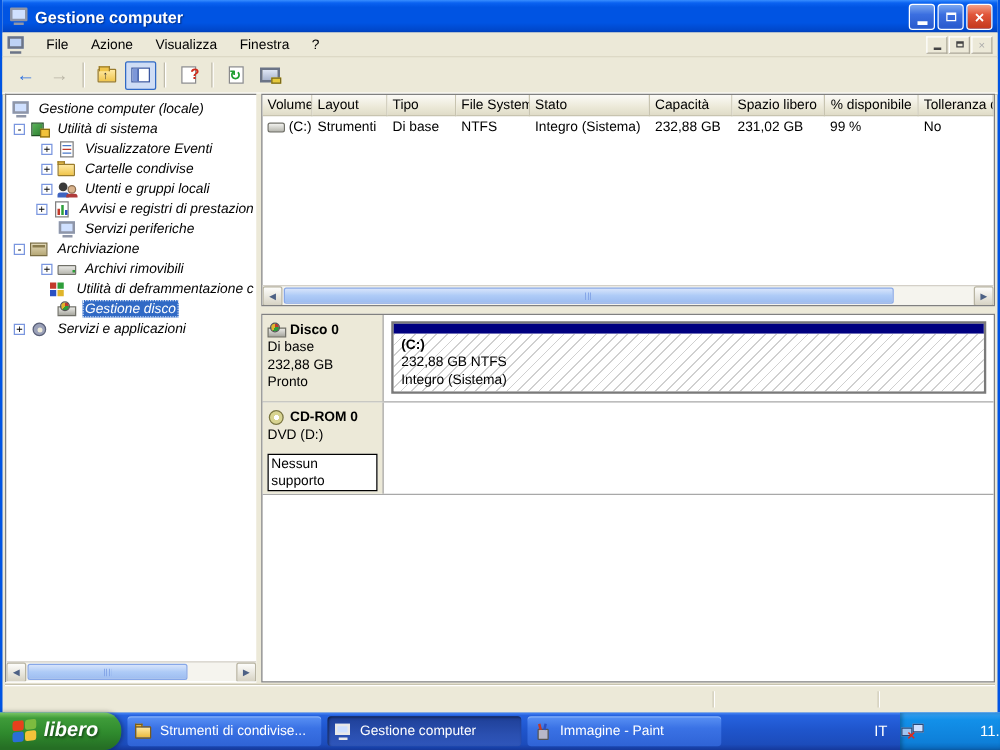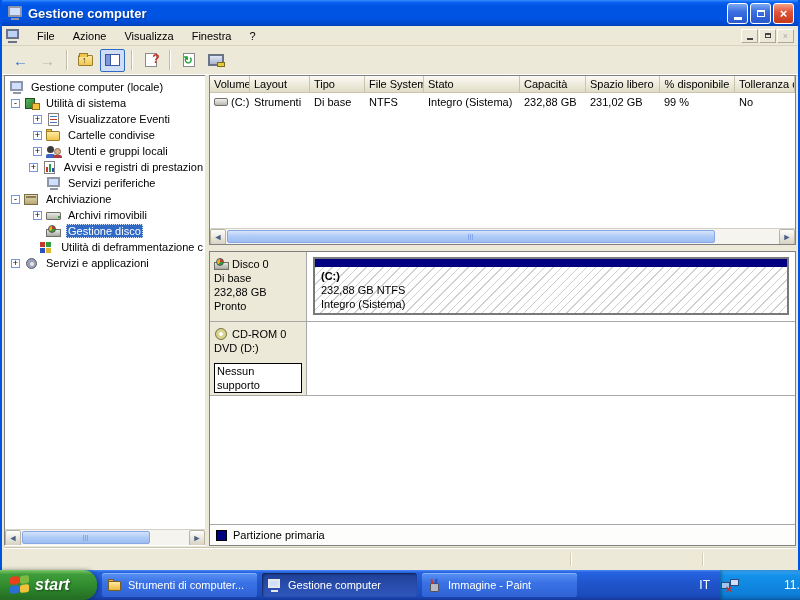--- a/index.html
+++ b/index.html
@@ -68,21 +68,21 @@
   .mini-screen .dsk { position:absolute; right:-3px; bottom:-3px; width:8px; height:5px;
     background:#e6c93c; border:1px solid #7a6a1c; }
 
   
   .content { position:absolute; left:2px; right:2px; top:75px; bottom:24px; display:flex; }
 
   
   .tree-panel { width:201px; background:#fff; border:1px solid #808080;
     border-bottom-color:#fff; border-right:none; position:relative; overflow:hidden; }
   .tree-scrollable { position:absolute; inset:0 0 16px 0; overflow:hidden; padding-top:3px; }
-  .tree-row { height:16px; display:flex; align-items:center; white-space:nowrap; }
+  .tree-row { height:16px; display:flex; align-items:center; white-space:nowrap;font-style:italic; }
   .tree-row .indent0 { width:4px; } .tree-row .indent1 { width:6px; } .tree-row .indent2 { width:28px; }
   .t-box { width:9px; height:9px; min-width:9px; border:1px solid #7a96df; background:#fff;
     font-size:9px; line-height:7px; text-align:center; color:#000; margin-right:4px; }
   .t-box.none { visibility:hidden; }
   .t-label { padding:1px 2px; }
   .tree-row.selected .t-label { background:#316ac5; color:#fff; outline:1px dotted #d8e4f8; outline-offset:-1px; }
 
   
   .ic { width:16px; min-width:16px; height:13px; margin-right:4px; position:relative; }
   .ic i { position:absolute; }
@@ -149,21 +149,21 @@
     border-top:1px solid #d4d0c8; display:flex; align-items:center; }
 
   .h-splitter { height:6px; background:#ece9d8; }
 
   
   .disk-pane { flex:1; background:#fff; border:1px solid #808080; border-top-color:#808080;
     position:relative; overflow:hidden; display:flex; flex-direction:column; }
   .disk-row { display:flex; border-bottom:1px solid #a8a8a8; }
   .disk-left { width:97px; min-width:97px; background:#ece9d8; border-right:1px solid #a8a8a8;
     padding:5px 4px; line-height:14px; }
-  .disk-title { display:flex; align-items:center; font-weight:normal; }
+  .disk-title { display:flex; align-items:center; font-weight:bold; }
   .disk-title .ic { margin-right:2px; }
   .disk-right { flex:1; padding:5px 6px 6px 6px; }
   .part-box { height:58px; border:2px solid #7a7a7a; background:#fff; }
   .part-stripe { height:8px; background:#000080; }
   .part-body { height:46px; padding:2px 6px;
     background:repeating-linear-gradient(135deg, rgba(120,120,120,.35) 0px, rgba(120,120,120,.35) 1px, transparent 1px, transparent 6px), #fff;
     line-height:14px; }
   .part-body .pname { font-weight:bold; }
   .media-label { display:inline-block; border:1px solid #000; background:#fff; padding:0 2px; margin-top:8px; }
   .disk-filler { flex:1; }
@@ -373,39 +373,39 @@
         </div>
         <div class="tree-row">
           <span class="indent2"></span>
           <span class="t-box">+</span>
           <span class="ic ic-drive">
               <i class="d"></i>
               <i class="led"></i>
             </span>
           <span class="t-label">Archivi rimovibili</span>
         </div>
-        <div class="tree-row selected">
-          <span class="indent2"></span>
-          <span class="t-box none"></span>
-          <span class="ic ic-diskmgmt">
-              <i class="d"></i>
-              <i class="pie"></i>
-            </span>
-          <span class="t-label">Gestione disco</span>
-        </div>
         <div class="tree-row">
           <span class="indent2"></span>
           <span class="t-box none"></span>
           <span class="ic ic-defrag">
               <i class="a"></i>
               <i class="b"></i>
               <i class="c"></i>
               <i class="d"></i>
             </span>
           <span class="t-label">Utilità di deframmentazione c</span>
+        </div>
+        <div class="tree-row selected">
+          <span class="indent2"></span>
+          <span class="t-box none"></span>
+          <span class="ic ic-diskmgmt">
+              <i class="d"></i>
+              <i class="pie"></i>
+            </span>
+          <span class="t-label">Gestione disco</span>
         </div>
         <div class="tree-row">
           <span class="indent1"></span>
           <span class="t-box">+</span>
           <span class="ic ic-services">
               <i class="g"></i>
               <i class="c"></i>
             </span>
           <span class="t-label">Servizi e applicazioni</span>
         </div>
@@ -494,52 +494,48 @@
               <span>CD-ROM 0</span>
             </div>
             <div>DVD (D:)</div>
             <div class="media-label">Nessun supporto</div>
           </div>
           <div class="disk-right"></div>
         </div>
 
         <div class="disk-filler"></div>
 
-        <div class="legend-row">
-          <span class="legend-swatch"></span>
-          <span>Partizione primaria</span>
-        </div>
       </div>
 
     </div>
   </div>
 
   <div class="statusbar">
     <span class="sb-sep" style="left:566px;"></span>
     <span class="sb-sep" style="left:698px;"></span>
   </div>
 
 </div>
 
 <div class="taskbar">
   <div class="start-btn">
     <span class="start-flag">
         <i class="r"></i>
         <i class="g"></i>
         <i class="b"></i>
         <i class="y"></i>
       </span>
-    <span class="start-text">start</span>
+    <span class="start-text">libero</span>
   </div>
   <div class="task-btn">
     <span class="task-ic admin">
         <i class="t"></i>
         <i class="f"></i>
       </span>
-    <span>Strumenti di computer...</span>
+    <span>Strumenti di condivise...</span>
   </div>
   <div class="task-btn active">
     <span class="task-ic comp">
         <i class="scr"></i>
         <i class="base"></i>
       </span>
     <span>Gestione computer</span>
   </div>
   <div class="task-btn">
     <span class="task-ic paint">

